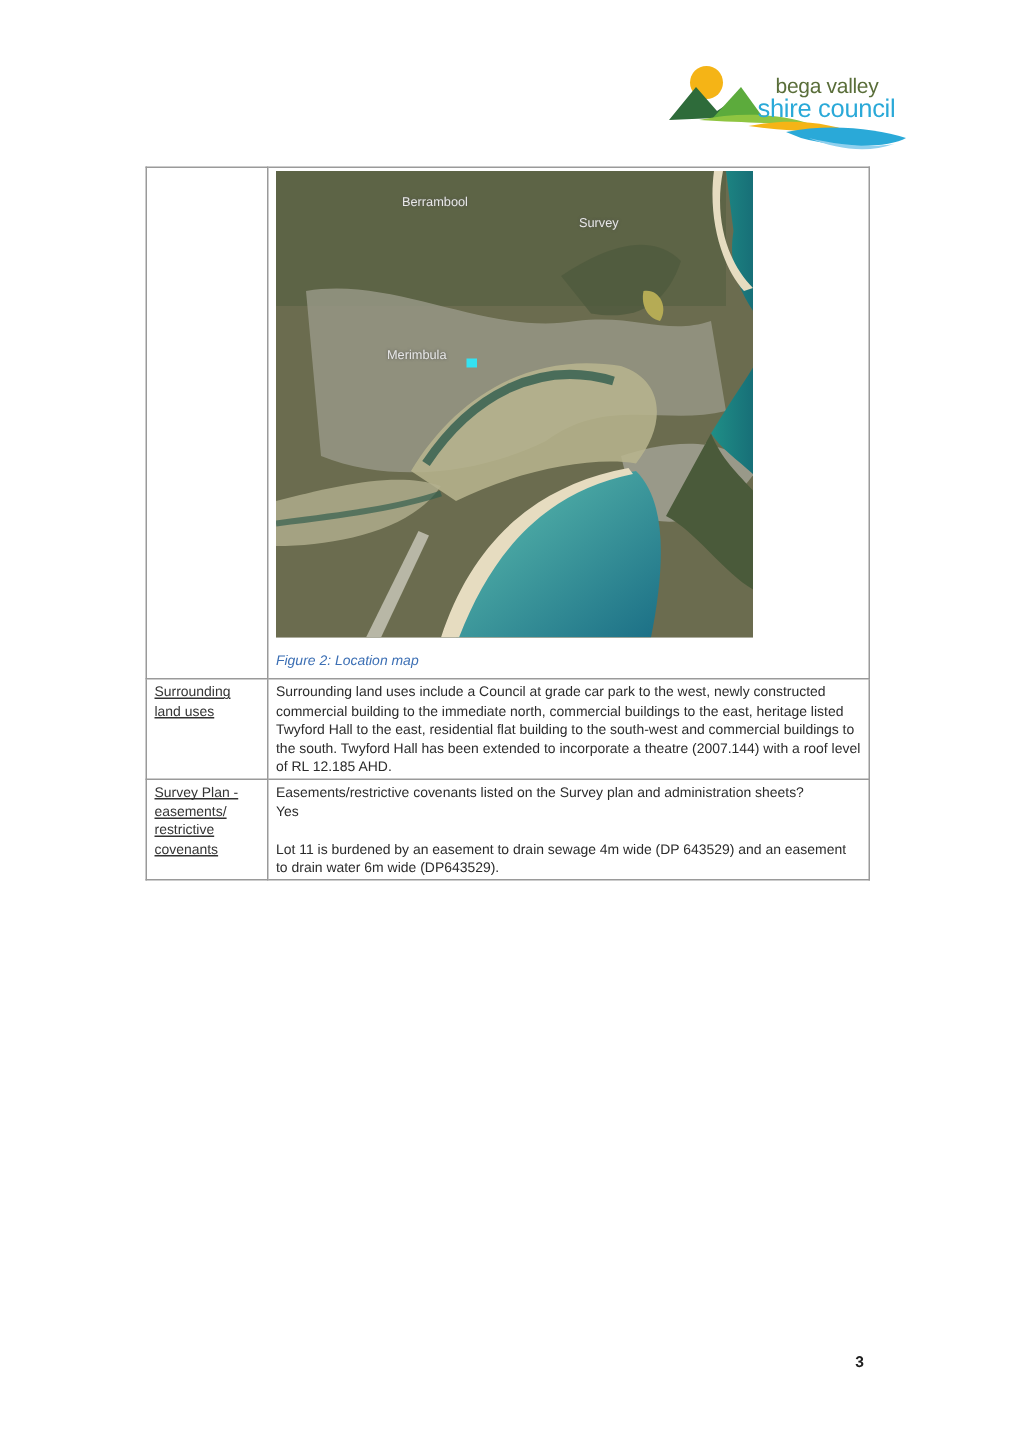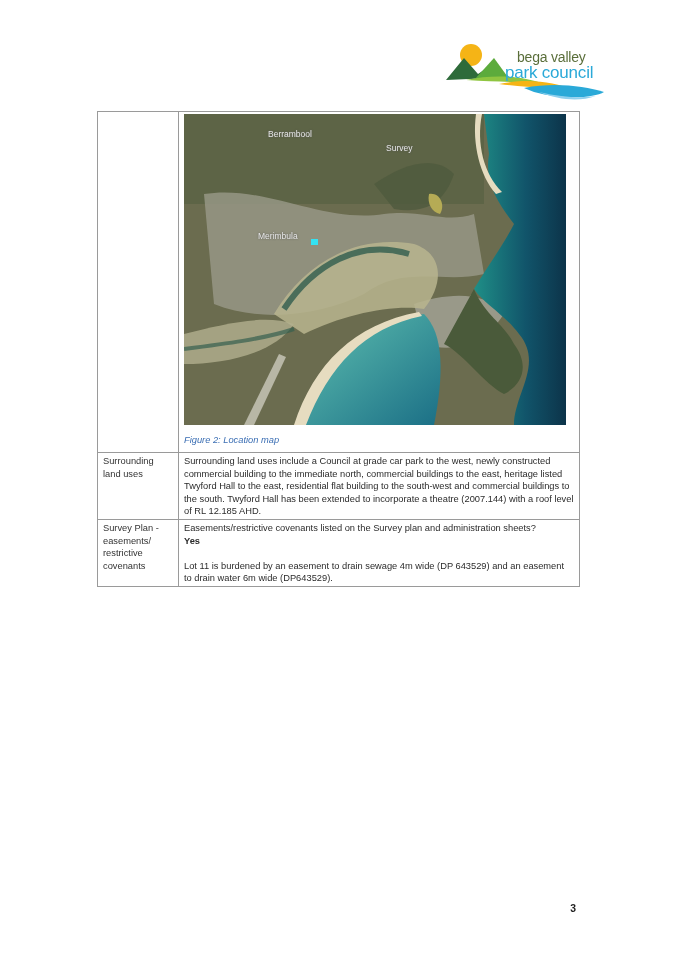--- a/index.html
+++ b/index.html
@@ -10,49 +10,49 @@
     .logo { position: absolute; left: 444px; top: 40px; width: 160px; height: 62px; }
     .logo svg { position: absolute; left: 0; top: 0; }
     .logo .l1 { position: absolute; left: 73px; top: 9px; font-size: 14px; color: #5a6e3a; letter-spacing: -0.2px; line-height: 17px; }
     .logo .l2 { position: absolute; left: 61px; top: 24px; font-size: 17px; color: #2aa9d8; letter-spacing: -0.2px; line-height: 17px; }
 
     table.main {
       position: absolute; left: 97px; top: 111px; width: 483px;
       border-collapse: collapse; font-size: 9.3px; line-height: 12.4px;
     }
     table.main td { border: 1px solid #9a9a9a; vertical-align: top; padding: 2px 5px 2px 5px; }
-    td.label { width: 70px; color: #333; }
+    td.label { width: 70px; color: #333; text-decoration: underline; }
     td.content { color: #2b2b2b; }
     td.mapcell { padding: 1px 3px 4px 5px; }
-    .map { width: 382px; height: 311px; position: relative; overflow: hidden; background: #6e6e52; }
+    .map { width: 318px; height: 311px; position: relative; overflow: hidden; background: #6e6e52; }
     .map svg { position: absolute; left: 0; top: 0; }
     .map .place { position: absolute; font-size: 8.5px; color: #e8e8e8; text-shadow: 0 0 2px #555; }
     .marker { position: absolute; width: 7px; height: 6px; background: #34e2f2; }
     .caption { font-style: italic; color: #3c6fb4; font-size: 9.3px; padding: 9px 0 4px 0; }
-    .yes { font-weight: bold; }
+    .yes { font-weight: normal; }
     .spacer { height: 12.4px; }
 
     .footer { position: absolute; left: 97px; top: 903px; width: 483px; font-weight: bold; font-size: 10.4px; color: #1e1e1e; }
     .footer .pg { position: absolute; right: 4px; top: 0; }
   </style>
 </head>
 <body>
 
 <div class="logo">
   <svg width="160" height="62" viewBox="0 0 160 62">
     <circle cx="27" cy="15" r="11" fill="#f5b416"></circle>
     <path d="M2 40 L20 18 L34 34 L40 30 L48 38 Z" fill="#2e6b3a"></path>
     <path d="M30 40 L50 18 L66 40 Z" fill="#5cab3c"></path>
     <path d="M22 40 C50 34 80 36 100 44 C80 42 55 42 22 40 Z" fill="#8fc541"></path>
     <path d="M55 44 C85 38 110 42 130 50 C110 48 85 48 55 44 Z" fill="#f5b416"></path>
     <path d="M80 48 C110 42 140 46 160 52 C150 58 120 60 90 52 Z" fill="#2aa9d8"></path>
     <path d="M95 52 C120 58 140 58 152 56 C135 62 115 60 95 52 Z" fill="#8fd0ee"></path>
   </svg>
   <span class="l1">bega valley</span>
-  <span class="l2">park council</span>
+  <span class="l2">shire council</span>
 </div>
 
 <table class="main">
   <tbody>
       <tr>
     <td class="label"></td>
     <td class="content mapcell">
       <div class="map">
         <svg width="394" height="311" viewBox="0 0 394 311">
           <defs>

